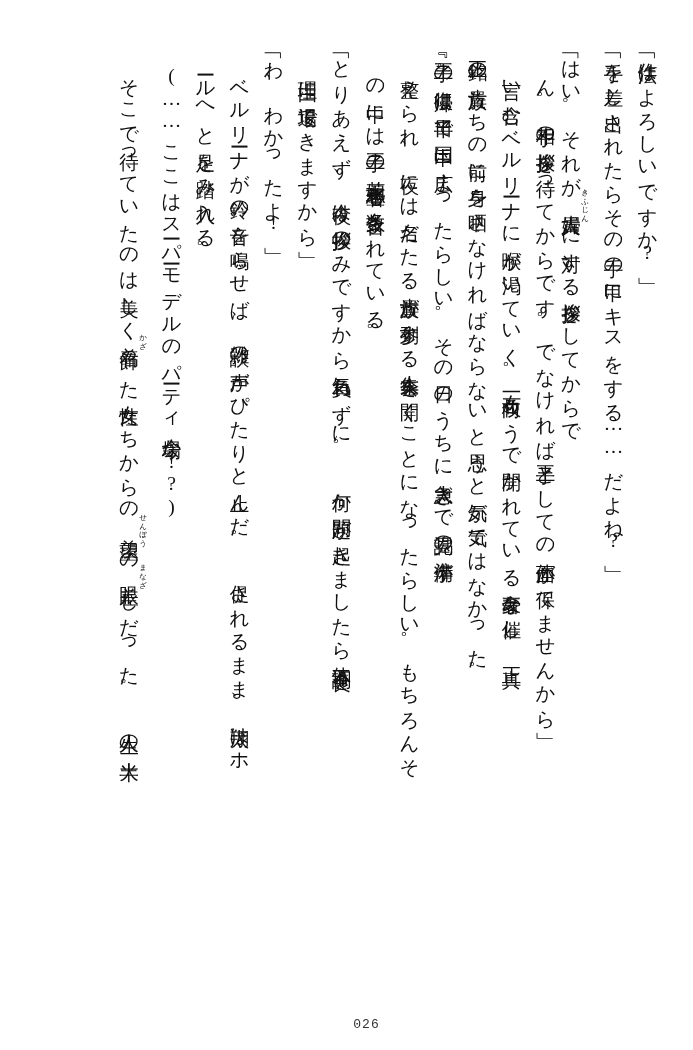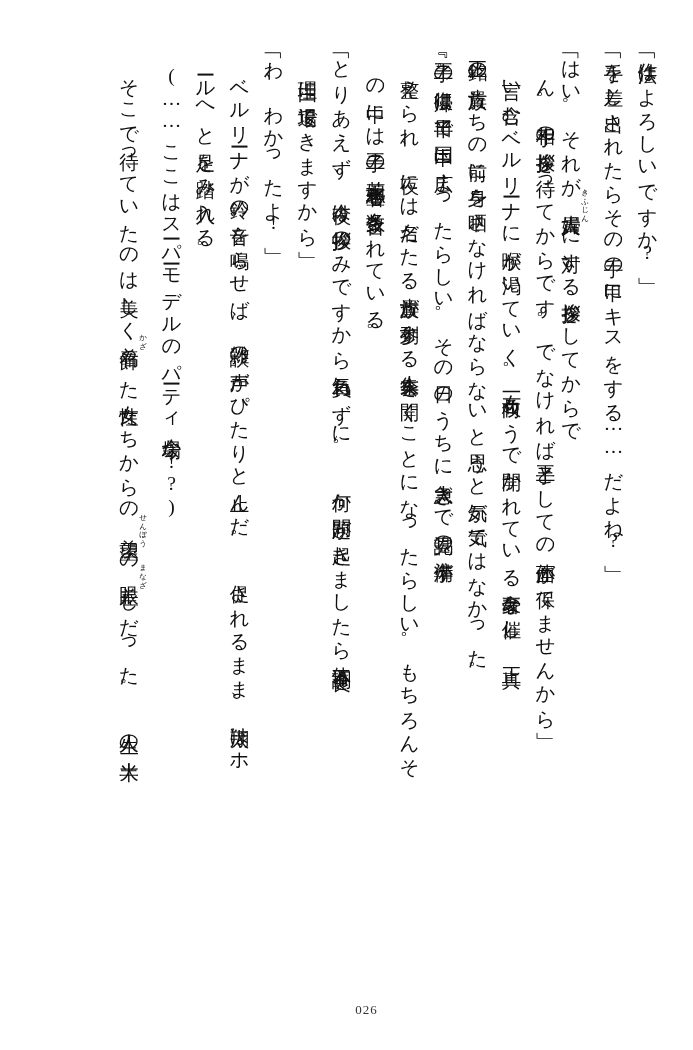--- a/index.html
+++ b/index.html
@@ -55,24 +55,24 @@
   ruby { ruby-align: center; }
   rt {
     font-size: 7.5px;
     letter-spacing: 0px;
     font-weight: 400;
   }
   #page-number {
     position: absolute;
     left: 0;
     right: 0;
-    bottom: 32px;
+    bottom: 18px;
     text-align: center;
     font-size: 13px;
-    font-family: Liberation Serif, serif;
+    font-family: Liberation Mono, monospace;
     color: #333333;
     letter-spacing: 1px;
     padding-left: 40px;
   }
 </style>
 </head>
 <body>
 
 <div id="page">
 

